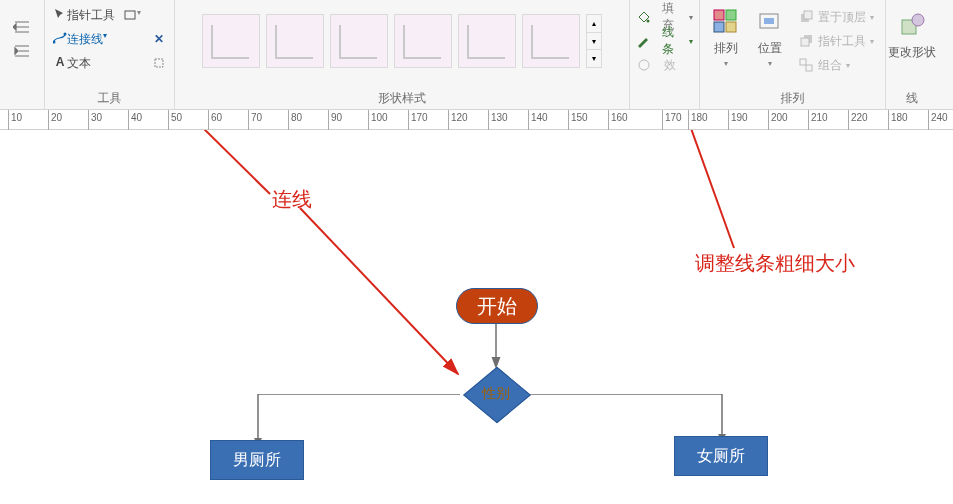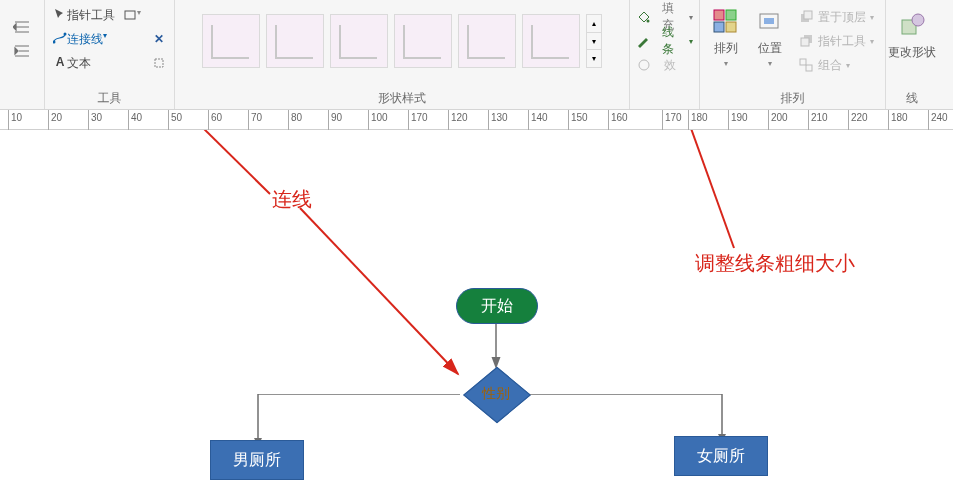--- a/index.html
+++ b/index.html
@@ -108,26 +108,26 @@
   }
   .annotation {
     position: absolute;
     color: #d8261b;
     font-size: 20px;
   }
   .flow-start {
     position: absolute;
     left: 456px; top: 288px;
     width: 82px; height: 36px;
-    background: #15803d;
+    background: #c2410c;
     border: 1px solid #2a5a98;
     border-radius: 18px;
     color: #fff;
     display:flex; align-items:center; justify-content:center;
-    font-size: 16px;
+    font-size: 20px;
   }
   .flow-diamond {
     position: absolute;
     left: 460px; top: 370px;
     width: 72px; height: 48px;
     color:#a16207;
     font-size: 14px;
     display:flex; align-items:center; justify-content:center;text-align:right;
   }
   .flow-diamond::before {

